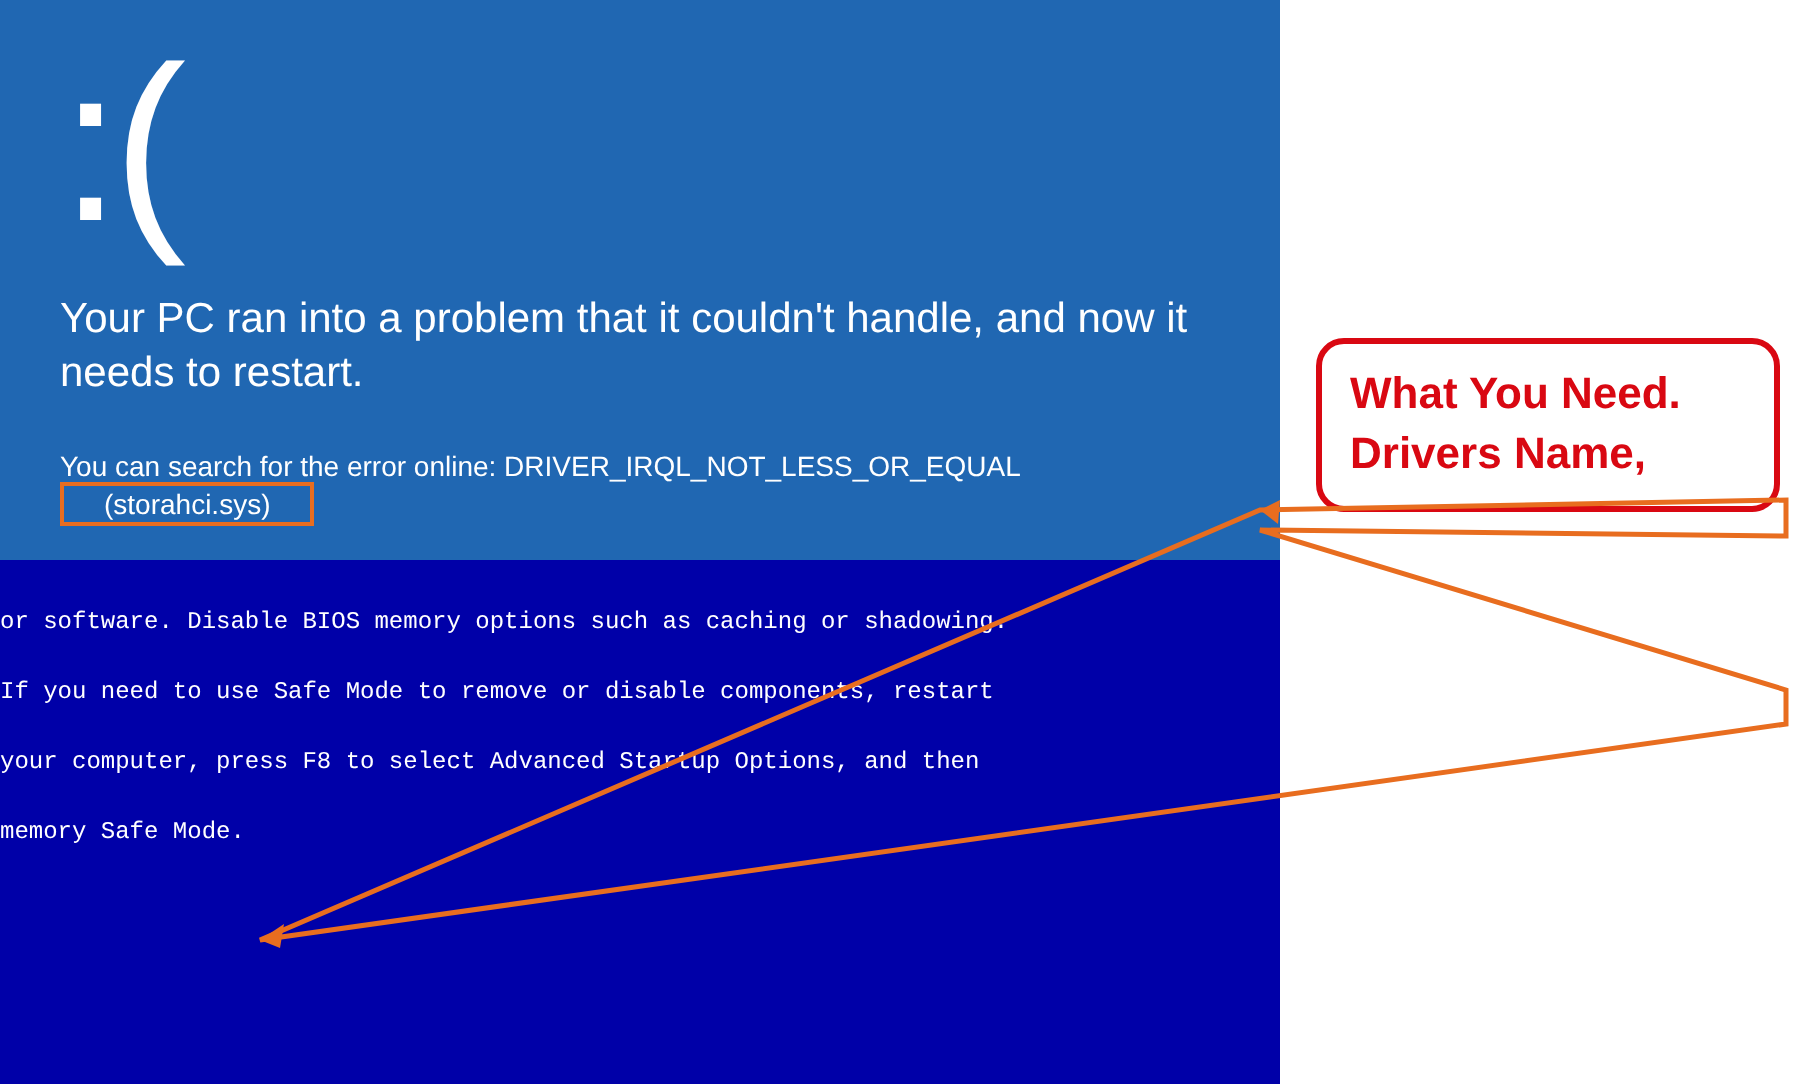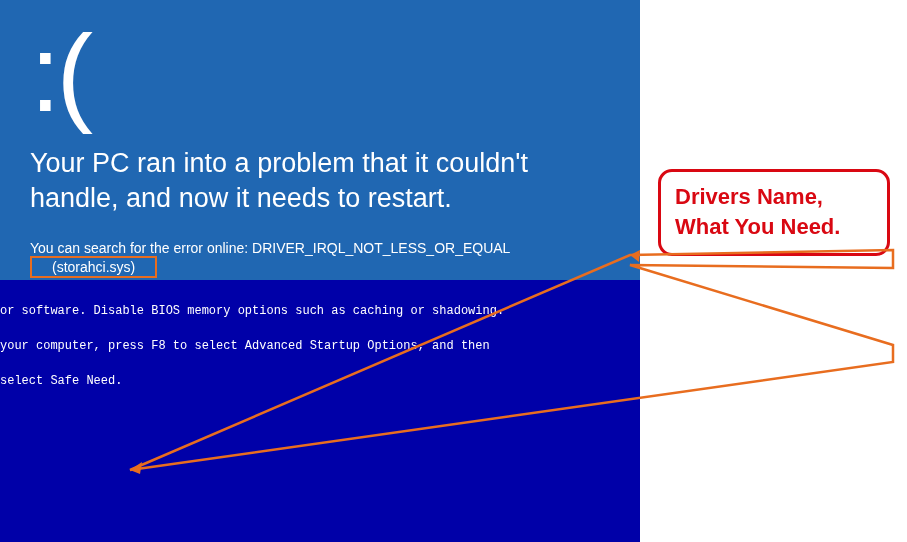--- a/index.html
+++ b/index.html
@@ -22,21 +22,21 @@
     }
     .sad-face {
       font-size: 110px;
       font-weight: 300;
       line-height: 1;
       margin-bottom: 18px;
       font-family: "Segoe UI Light", "Segoe UI", Arial, sans-serif;
       letter-spacing: -4px;
     }
     .bsod-headline {
-      font-size: 27px;
+      font-size: 21px;
       font-weight: 300;
       line-height: 1.3;
       margin-bottom: 24px;
       font-family: "Segoe UI Light", "Segoe UI", Arial, sans-serif;
     }
     .bsod-subtext {
       font-size: 14px;
       font-weight: 300;
     }
     .driver-highlight-1 {
@@ -90,38 +90,39 @@
 <div class="modern-bsod">
   <div class="sad-face">:(</div>
   <div class="bsod-headline">Your PC ran into a problem that it couldn't handle, and now it needs to restart.</div>
   <div class="bsod-subtext">
     <span>You can search for the error online: DRIVER_IRQL_NOT_LESS_OR_EQUAL </span><span class="driver-highlight-1">(storahci.sys)</span>
   </div>
 </div>
 
 <div class="classic-bsod">
 <span class="classic-line">or software. Disable BIOS memory options such as caching or shadowing.</span>
+<span class="classic-line">If you need to use Safe Mode to remove or disable components, restart</span>
 <span class="classic-line">your computer, press F8 to select Advanced Startup Options, and then</span>
-<span class="classic-line">select Safe Need.</span>
+<span class="classic-line">memory Safe Mode.</span>
 <span class="classic-line"> </span>
 <span class="classic-line"> </span>
 
 
 
 
 
 
 
 
 
 </div>
 
 <div class="callout-box">
+  <div>What You Need.</div>
   <div>Drivers Name,</div>
-  <div>What You Need.</div>
 </div>
 
 <svg class="arrow-svg" viewBox="0 0 907 542">
 
   <path d="M 893 250 L 893 268 L 630 265 L 893 345 L 893 362 L 130 470 L 630 255 Z" fill="none" stroke="#E86D1F" stroke-width="2.5"></path>
 
   <path d="M 630 255 L 640 250 L 639 262 Z" fill="#E86D1F"></path>
 
   <path d="M 130 470 L 142 462 L 140 474 Z" fill="#E86D1F"></path>
 </svg>

